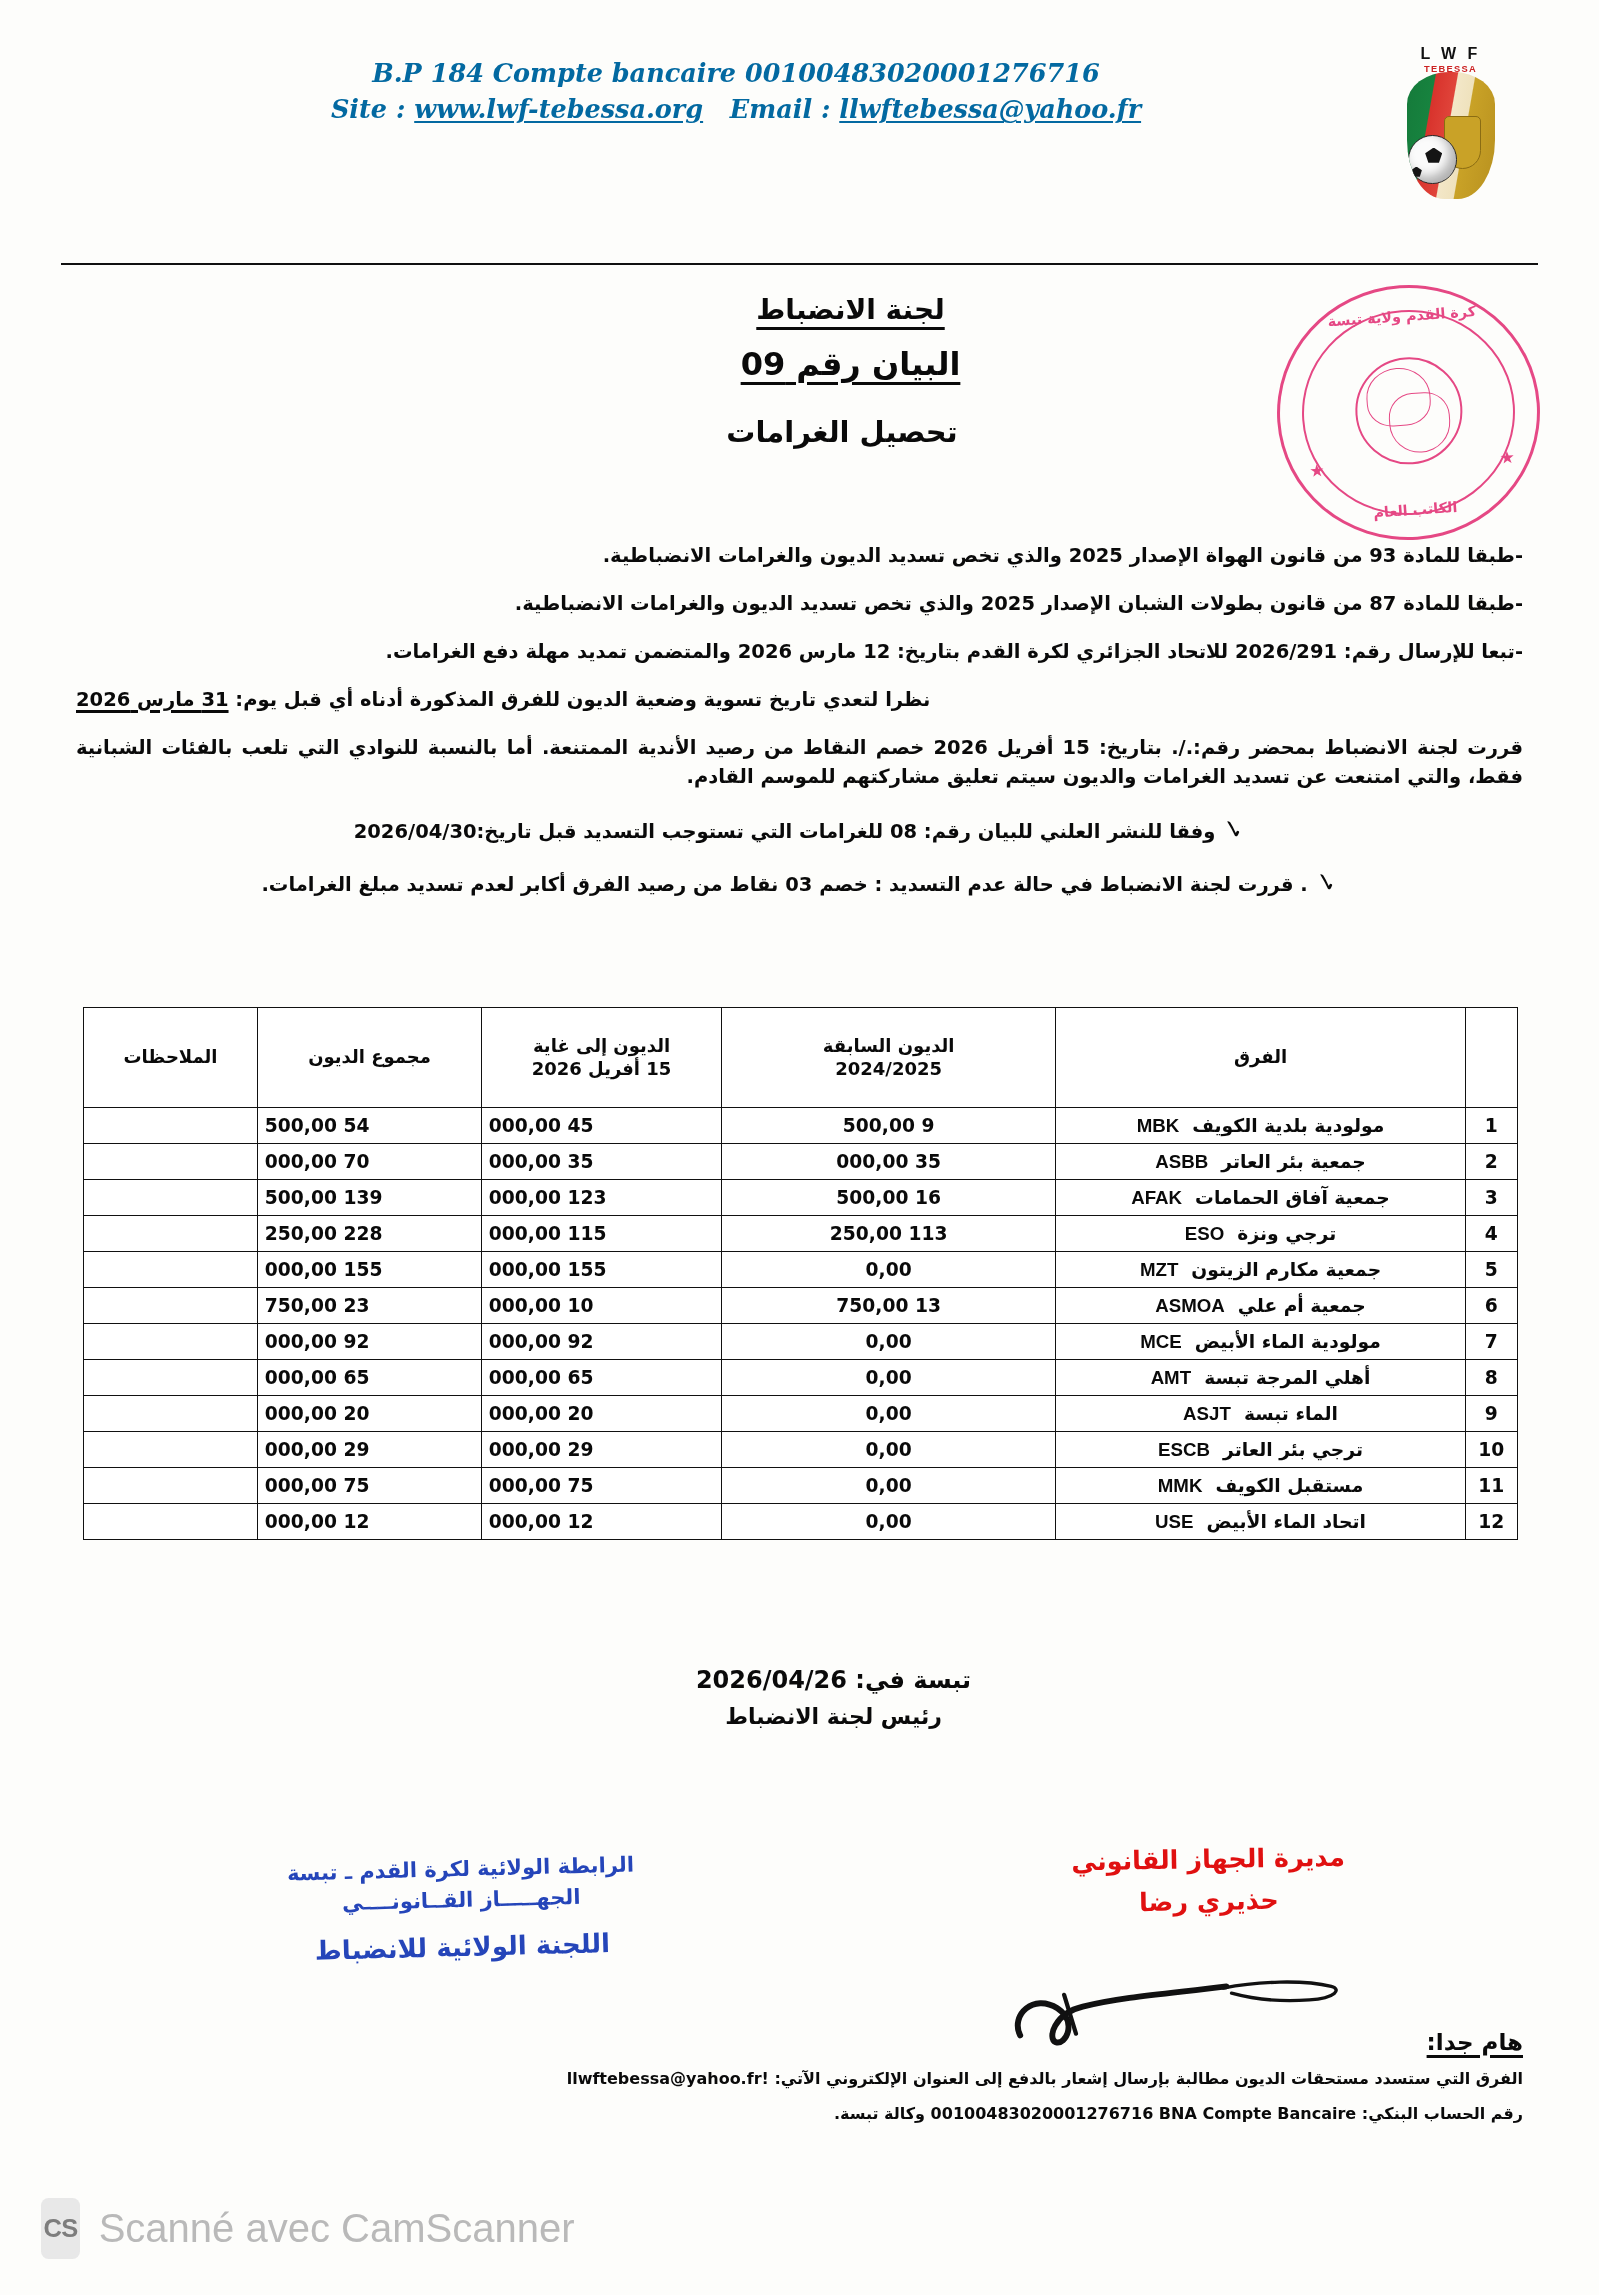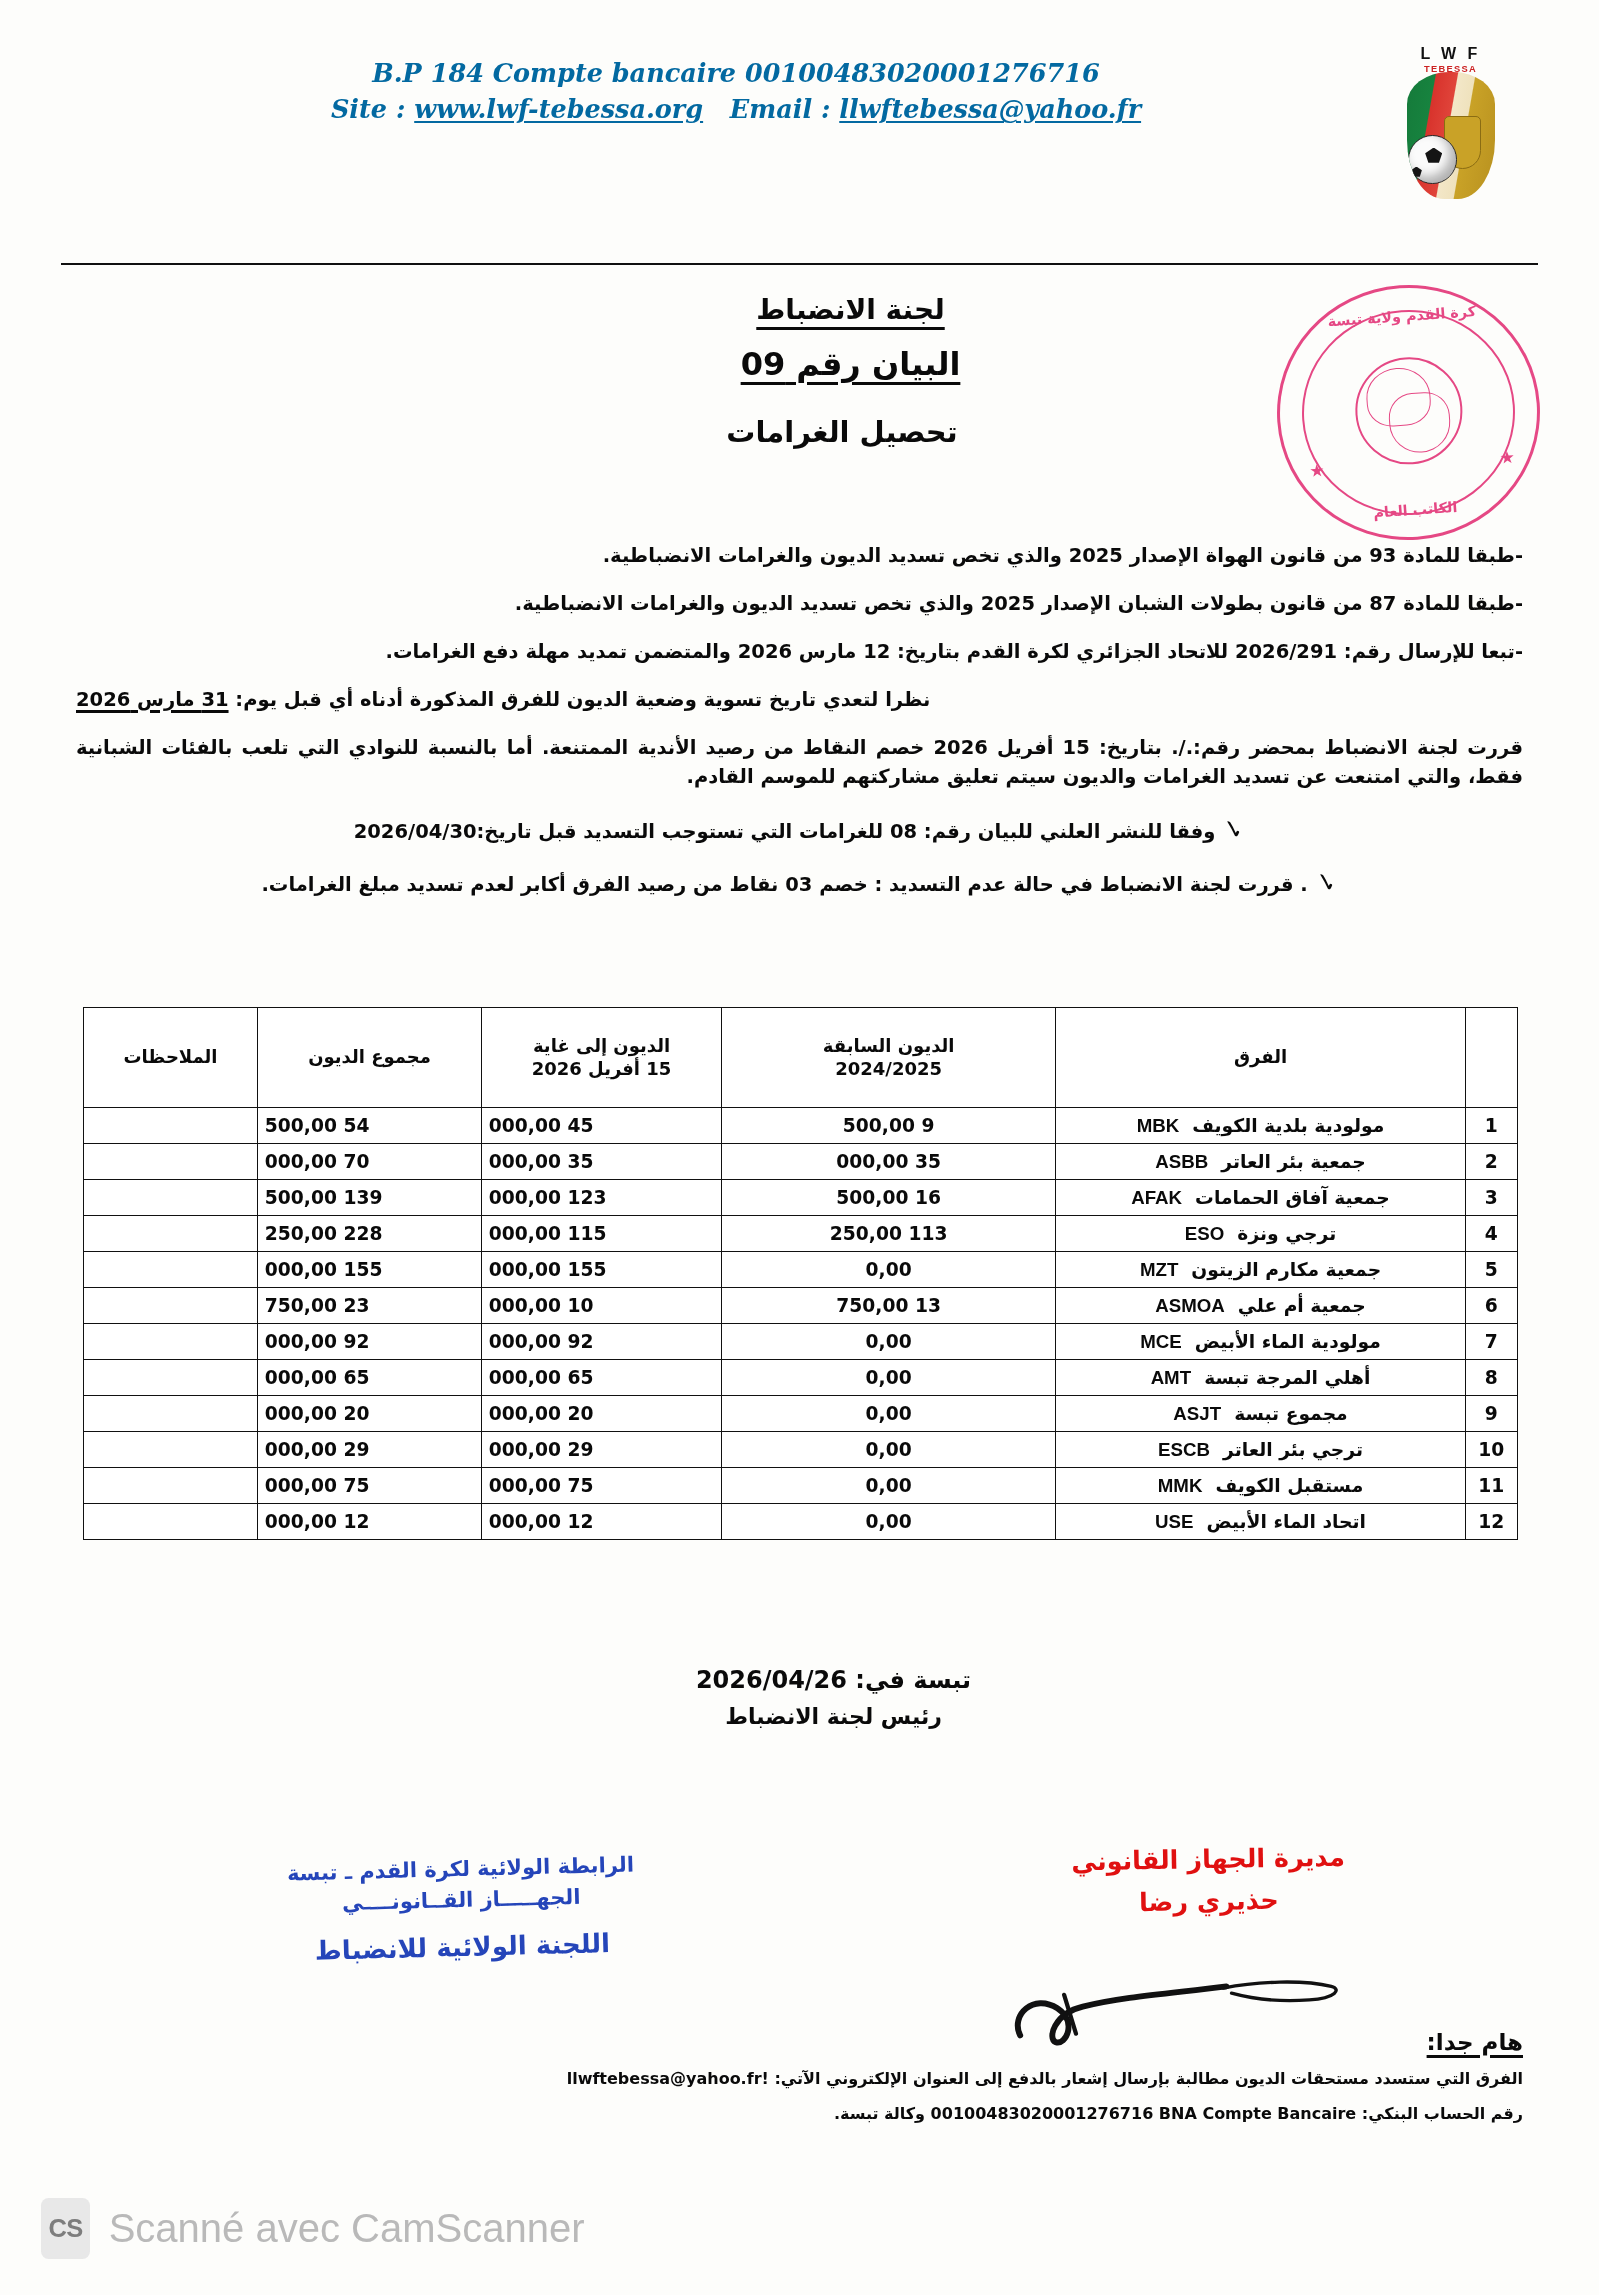--- a/index.html
+++ b/index.html
@@ -356,21 +356,21 @@
   .camscanner {
     position: absolute;
     bottom: 36px;
     left: 41px;
     display: flex;
     align-items: center;
     gap: 18.7px;
     direction: ltr;
   }
   .cs-badge {
-    width: 49px; height: 61px;
+    width: 39px; height: 61px;
     border-radius: 7.6px;
     background: #e8e8e8;
     color: #7d7d7d;
     font-family: "Liberation Sans", sans-serif;
     font-weight: 700;
     font-size: 25.5px;
     display: flex;
     align-items: center;
     justify-content: center;
     letter-spacing: -0.8px;
@@ -527,21 +527,21 @@
         <tr>
           <td class="col-idx">8</td>
           <td class="col-team team-cell"><span>أهلي المرجة تبسة</span>&nbsp;&nbsp;<span class="team-code">AMT</span></td>
           <td class="col-prev">0,00</td>
           <td class="col-upto">65 000,00</td>
           <td class="col-total">65 000,00</td>
           <td class="col-notes"></td>
         </tr>
         <tr>
           <td class="col-idx">9</td>
-          <td class="col-team team-cell"><span>مجموع تبسة</span>&nbsp;&nbsp;<span class="team-code">ASJT</span></td>
+          <td class="col-team team-cell"><span>الماء تبسة</span>&nbsp;&nbsp;<span class="team-code">ASJT</span></td>
           <td class="col-prev">0,00</td>
           <td class="col-upto">20 000,00</td>
           <td class="col-total">20 000,00</td>
           <td class="col-notes"></td>
         </tr>
         <tr>
           <td class="col-idx">10</td>
           <td class="col-team team-cell"><span>ترجي بئر العاتر</span>&nbsp;&nbsp;<span class="team-code">ESCB</span></td>
           <td class="col-prev">0,00</td>
           <td class="col-upto">29 000,00</td>

